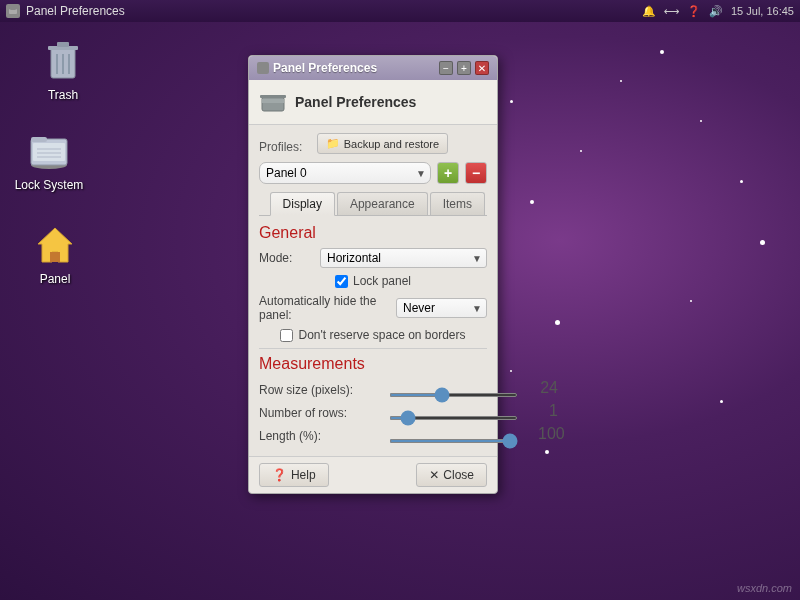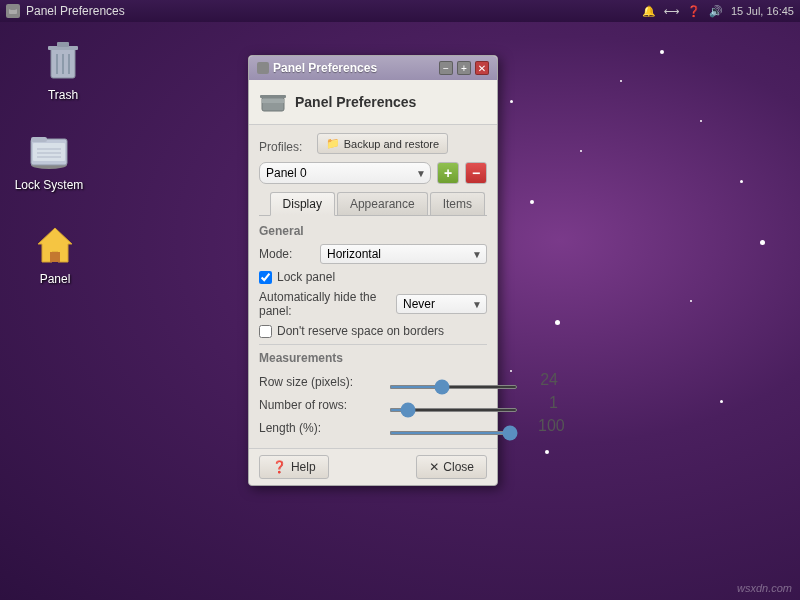--- a/index.html
+++ b/index.html
@@ -302,23 +302,23 @@
 
     .tab.active {
       background: linear-gradient(to bottom, #f5f3f0, #e8e5e0);
       color: #222;
       border-bottom: 1px solid #e8e5e0;
       margin-bottom: -1px;
     }
 
     
     .section-title {
-      font-size: 12px;
-      font-weight: bold;
-      color: #737373;
+      font-size: 16px;
+      font-weight: normal;
+      color: #b91c1c;
       margin-bottom: 6px;
     }
 
     
     .field-row {
       display: flex;
       align-items: center;
       gap: 6px;
       margin-bottom: 6px;
     }
@@ -327,20 +327,21 @@
       font-size: 12px;
       color: #444;
       min-width: 55px;
     }
 
     .checkbox-row {
       display: flex;
       align-items: center;
       gap: 5px;
       margin-bottom: 6px;
+      justify-content: center;
     }
 
     .checkbox-row input[type="checkbox"] {
       width: 13px;
       height: 13px;
       cursor: pointer;
     }
 
     .checkbox-row label {
       font-size: 12px;

